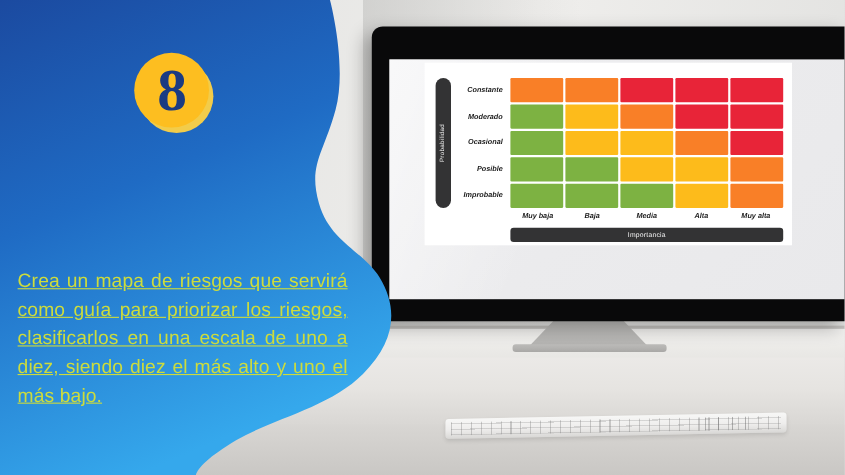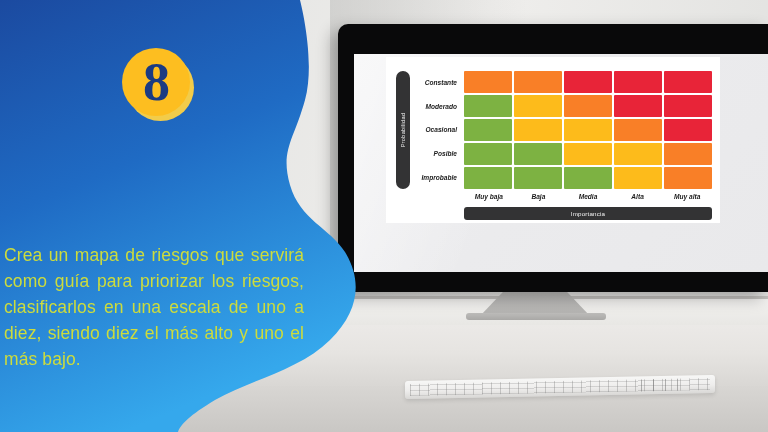--- a/index.html
+++ b/index.html
@@ -58,23 +58,23 @@
   .badge-shadow{position:absolute;left:5px;top:6px;width:67px;height:67px;border-radius:50%;
     background:#f2cc4a;}
   .badge-circle{position:absolute;left:0;top:0;width:68px;height:68px;border-radius:50%;
     background:#fdbe20;}
   .badge-num{position:absolute;left:0;top:0;width:68px;height:68px;
     display:flex;align-items:center;justify-content:center;
     font-family:"Liberation Serif", serif;font-weight:700;font-size:54px;color:#1b3b82;
     line-height:1;letter-spacing:-1px;}
 
   
-  .body-copy{position:absolute;left:4px;top:242px;width:300px;
+  .body-copy{position:absolute;left:16px;top:242px;width:300px;
     color:#cddc3c;font-size:17.5px;line-height:26px;
-    text-align:justify;text-align-last:left;letter-spacing:.1px;}
+    text-align:justify;text-align-last:left;letter-spacing:.1px;text-decoration:underline;}
 
   
   .chart-card{position:absolute;left:386px;top:57px;width:334px;height:166px;
     background:#fff;}
   .chart-inner{position:absolute;left:0;top:0;width:100%;height:100%;}
 
   .prob-bar{position:absolute;left:10px;top:14px;width:14px;height:118px;
     background:#333334;border-radius:7px;}
   .prob-bar span{position:absolute;left:50%;top:50%;
     transform:translate(-50%,-50%) rotate(-90deg);white-space:nowrap;

